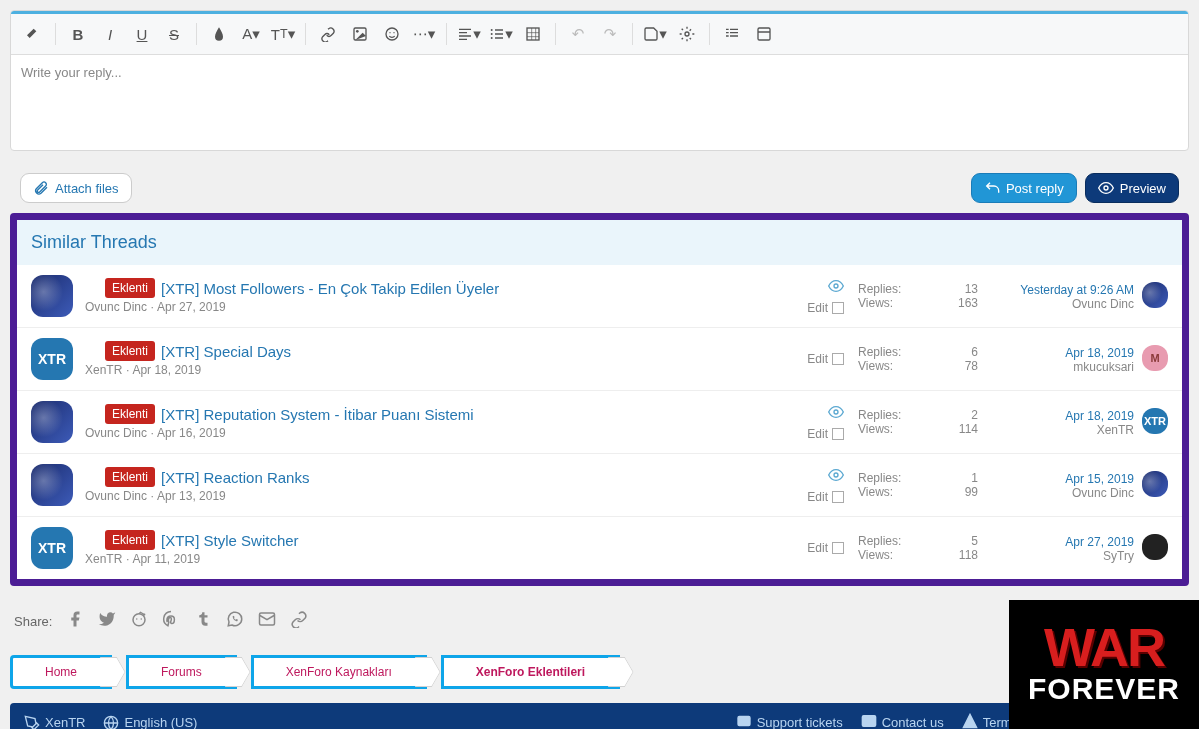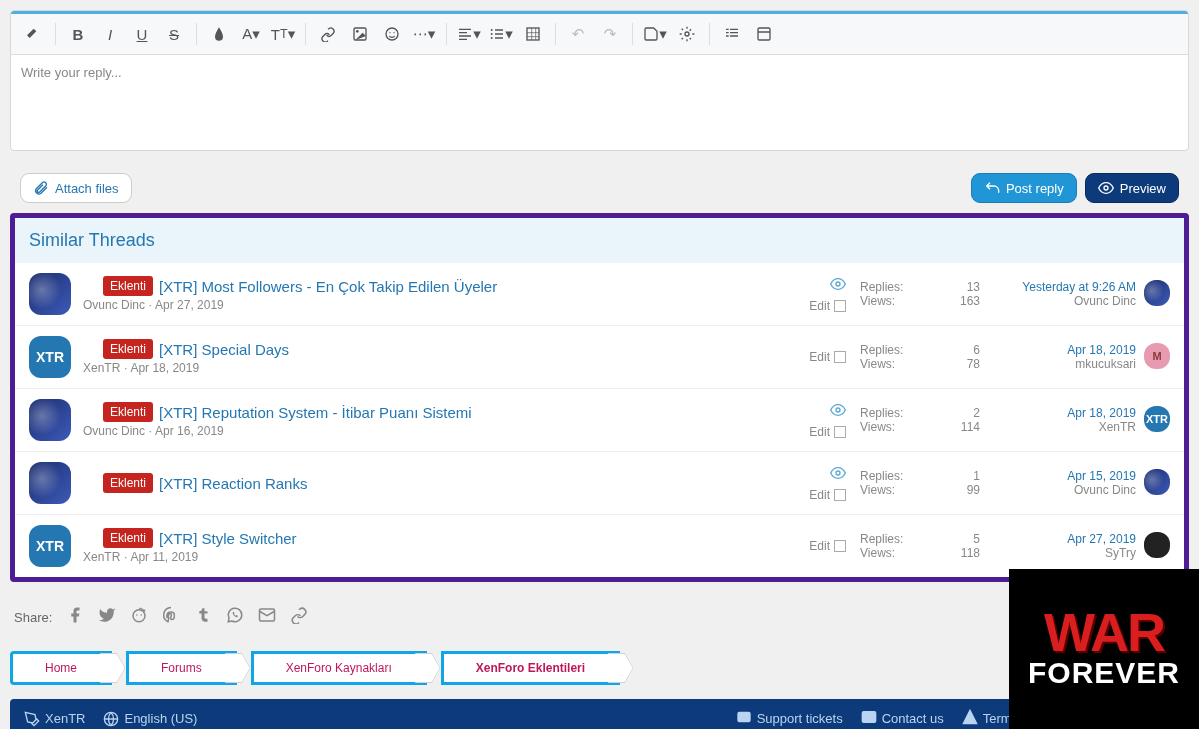--- a/index.html
+++ b/index.html
@@ -14,21 +14,21 @@
 .toolbar-sep { width: 1px; height: 22px; background: #ddd; margin: 0 4px; }
 .editor-area { min-height: 95px; padding: 10px; color: #888; }
 .editor-footer { padding: 10px; display: flex; justify-content: space-between; }
 .btn { padding: 6px 12px; border-radius: 9px; cursor: pointer; display: inline-flex; align-items: center; gap: 6px; font-size: 13px; border: 1px solid; }
 .btn-attach { background: #fff; border-color: #ccc; color: #2577b1; }
 .btn-primary { background: #2196d6; color: #fff; border-color: #1a7cb8; }
 .btn-primary-dark { background: #0d3a7a; color: #fff; border-color: #092c5d; }
 .footer-right { display: flex; gap: 8px; }
 
 
-.block { background: #fff; border: 5px solid #4c1d95; border-radius: 4px; margin-bottom: 16px; overflow: hidden; }
+.block { background: #fff; border: 7px solid #4c1d95; border-radius: 4px; margin-bottom: 16px; overflow: hidden; }
 .block-header { background: #eaf5fb; padding: 12px 14px; font-size: 18px; color: #2577b1; font-weight: 400; }
 .thread-row { display: flex; padding: 10px 14px; border-bottom: 1px solid #eee; align-items: center; }
 .thread-row:last-child { border-bottom: none; }
 .avatar { width: 42px; height: 42px; border-radius: 12px; background: #2a3f8a; flex-shrink: 0; margin-right: 12px; display: flex; align-items: center; justify-content: center; color: #fff; font-weight: bold; font-size: 14px; overflow: hidden; }
 .avatar.anime { background: linear-gradient(135deg, #1a2b6d, #3d5bb8); position: relative; }
 .avatar.anime::before { content: ''; position: absolute; width: 100%; height: 100%; background: radial-gradient(circle at 30% 40%, rgba(255,255,255,0.3), transparent 50%); }
 .avatar.xtr { background: #2577b1; }
 .avatar.m { background: #e89bb0; color: #8a3a3a; }
 .avatar.dark { background: #222; }
 .avatar.sm { width: 26px; height: 26px; font-size: 11px; margin: 0 0 3px 0; }
@@ -39,21 +39,21 @@
 .thread-meta { font-size: 12px; color: #888; margin-top: 2px; }
 .thread-meta a { color: #888; text-decoration: none; }
 .thread-actions { display: flex; flex-direction: column; align-items: flex-end; gap: 4px; margin-right: 14px; }
 .action-icon { color: #5ba8d1; font-size: 13px; }
 .edit-link { color: #888; font-size: 12px; display: flex; align-items: center; gap: 4px; }
 .checkbox { width: 12px; height: 12px; border: 1px solid #aaa; }
 .thread-stats { width: 120px; font-size: 12px; color: #888; }
 .stat-row { display: flex; justify-content: space-between; }
 .stat-label {}
 .stat-val {}
-.thread-last { width: 190px; text-align: right; font-size: 12px; display: flex; align-items: center; gap: 8px; justify-content: flex-end; }
+.thread-last { width: 190px; text-align: right; font-size: 12px; display: flex; align-items: flex-end; gap: 8px; justify-content: flex-end; }
 .last-info { flex: 1; }
 .last-date { color: #2577b1; }
 .last-author { color: #888; }
 
 
 .share-row { display: flex; align-items: center; gap: 14px; padding: 8px 4px; margin-bottom: 14px; }
 .share-label { color: #666; }
 .share-icon { color: #888; font-size: 20px; cursor: pointer; }
 
 
@@ -63,21 +63,21 @@
 .crumb::after { content: ''; position: absolute; right: -8px; top: -1px; bottom: -1px; width: 16px; background: #fff; border: 1px solid #d2d2d2; border-left: none; border-bottom: none; transform: skewX(30deg); transform-origin: top; clip-path: polygon(0 0, 100% 0, 100% 50%, 0 50%); }
 .crumb::before { content: ''; position: absolute; right: -8px; top: -1px; bottom: -1px; width: 16px; background: #fff; border: 1px solid #d2d2d2; border-left: none; border-top: none; transform: skewX(-30deg); transform-origin: bottom; clip-path: polygon(0 50%, 100% 50%, 100% 100%, 0 100%); }
 .crumb.active { font-weight: 600; }
 
 
 .page-footer { background: #0d3a7a; color: #b8d4f0; padding: 10px 14px; display: flex; justify-content: space-between; font-size: 13px; border-radius: 4px; }
 .footer-left, .footer-right-links { display: flex; gap: 18px; }
 .footer-link { display: flex; align-items: center; gap: 5px; color: #b8d4f0; cursor: pointer; }
 
 
-.war-banner { position: fixed; bottom: 0; right: 0; width: 190px; height: 160px; background: #000; color: #fff; display: flex; flex-direction: column; align-items: center; justify-content: center; font-family: Impact, sans-serif; }
+.war-banner { position: fixed; bottom: 0; right: 0; width: 190px; height: 129px; background: #000; color: #fff; display: flex; flex-direction: column; align-items: center; justify-content: center; font-family: Impact, sans-serif; }
 .war-banner .war { color: #d81e1e; font-size: 54px; font-weight: 900; letter-spacing: -2px; text-shadow: 2px 2px 0 #5a0000; line-height: 0.9; }
 .war-banner .forever { color: #fff; font-size: 30px; font-weight: 900; letter-spacing: 1px; }
 
 
 svg.icon { width: 16px; height: 16px; fill: currentColor; }
 svg.icon-lg { width: 18px; height: 18px; }
 </style>
 </head>
 <body>
 
@@ -309,20 +309,23 @@
       <div class="avatar sm xtr">XTR</div>
     </div>
   </div>
         <div class="thread-row">
     <div class="avatar anime"></div>
     <div class="thread-main">
       <div class="thread-title-row">
         <span class="badge-eklenti">Eklenti</span>
         <a class="thread-title">[XTR] Reaction Ranks</a>
       </div>
+      <div class="thread-meta">
+        <a>Ovunc Dinc</a> · <span>Apr 13, 2019</span>
+      </div>
     </div>
     <div class="thread-actions">
       <span class="action-icon"><svg class="icon" viewBox="0 0 24 24">
                 <path d="M1 12s4-8 11-8 11 8 11 8-4 8-11 8S1 12 1 12z" fill="none" stroke="currentColor" stroke-width="2"></path>
                 <circle cx="12" cy="12" r="3" fill="none" stroke="currentColor" stroke-width="2"></circle>
               </svg></span>
       <span class="edit-link">Edit <span class="checkbox"></span></span>
     </div>
     <div class="thread-stats">
       <div class="stat-row">

